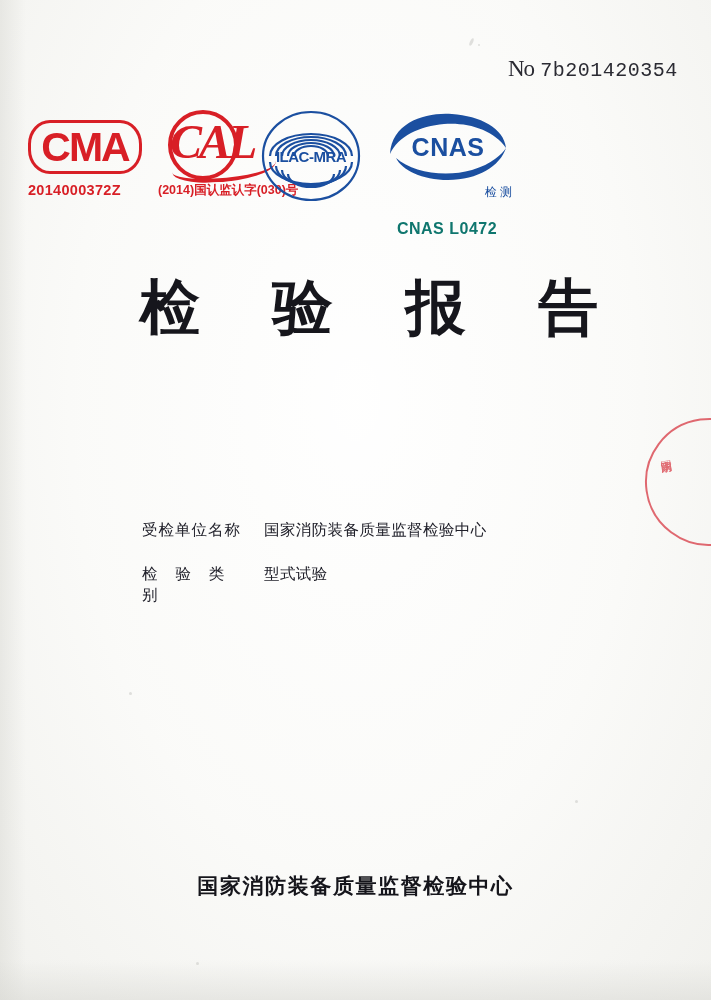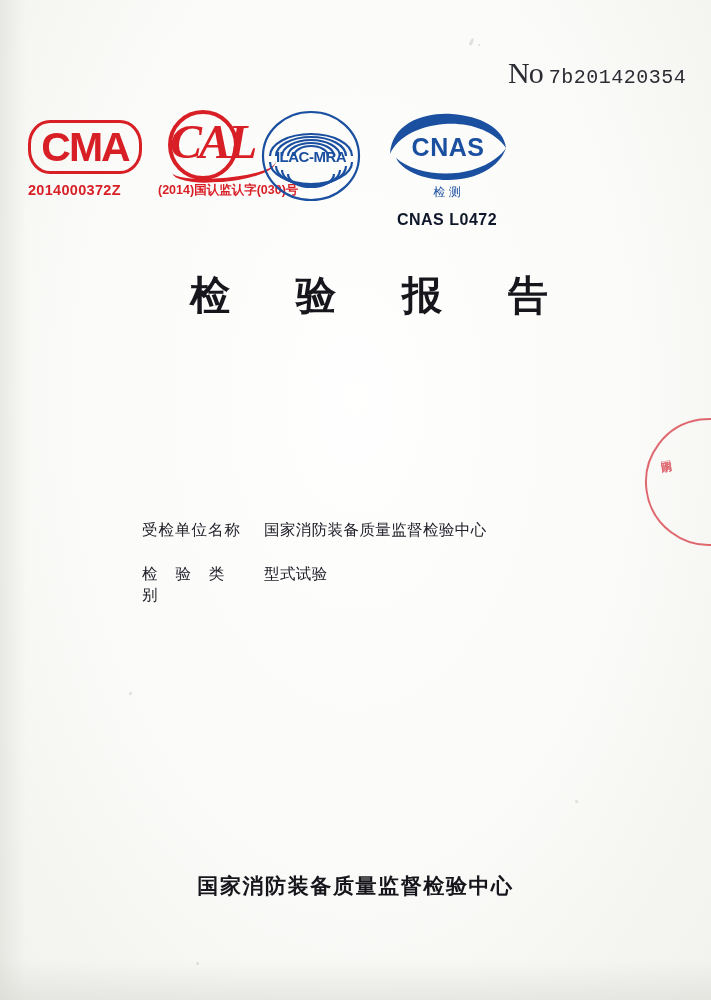--- a/index.html
+++ b/index.html
@@ -122,67 +122,67 @@
   }
 
   
   #mark-ilac { left: 256px; top: 8px; width: 110px; height: 110px; }
   #ilac-svg { display: block; }
 
   
   #mark-cnas { left: 382px; top: 12px; width: 130px; }
   #cnas-svg { display: block; }
   #cnas-cn {
-    text-align: center;
+    text-align: right;
     font-family: "Liberation Sans", sans-serif;
     font-size: 12px;
     color: #1b4fa0;
     margin-top: -2px;
   }
   #cnas-code {
     text-align: center;
     font-family: "Liberation Sans", sans-serif;
     font-weight: bold;
     font-size: 16px;
     letter-spacing: 0.5px;
-    color: #0f172a;
-    margin-top: 10px;
+    color: #0f766e;
+    margin-top: 19px;
   }
 
   
   #report-no {
     position: absolute;
     left: 508px;
     top: 56px;
     font-family: "Liberation Serif", serif;
     font-size: 23px;
     color: #2b2b33;
     white-space: nowrap;
     letter-spacing: 0.5px;
   }
   #report-no .no-label {
-    font-size: 30px;
+    font-size: 23px;
     letter-spacing: -1px;
   }
   #report-no .no-value {
     font-family: "Liberation Mono", monospace;
     font-size: 20px;
     letter-spacing: 0.5px;
     margin-left: 6px;
   }
 
   
   #doc-title {
     position: absolute;
     left: 14px; right: 0;
     top: 268px;
     text-align: center;
     font-family: "DejaVu Sans", sans-serif;
     font-weight: bold;
-    font-size: 40px;
+    font-size: 60px;
     letter-spacing: 26px;
     text-indent: 26px;
     color: #16161c;
     padding-left: 13px;
   }
 
   
   #fields {
     position: absolute;
     left: 142px;

